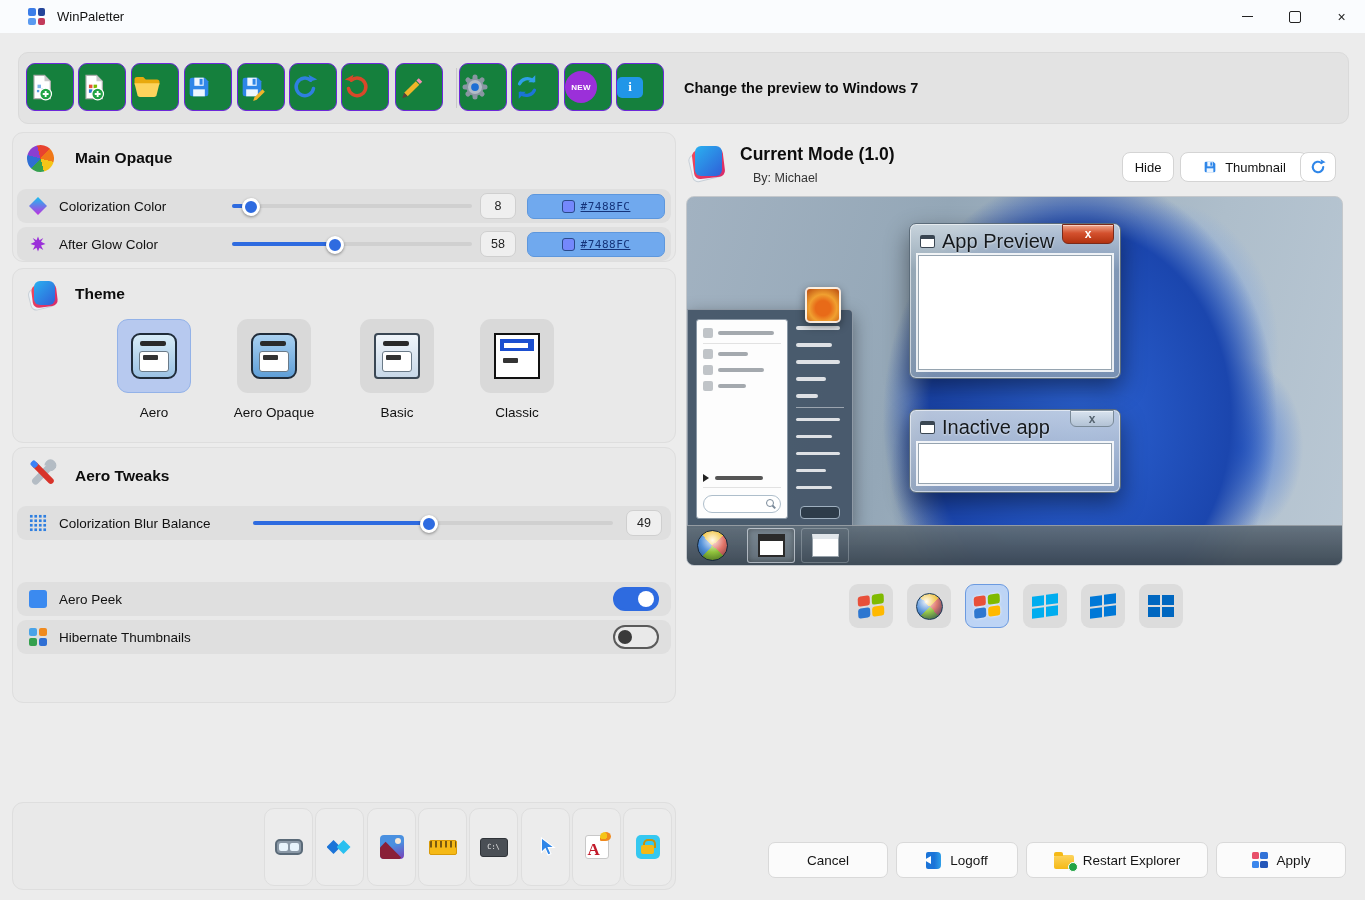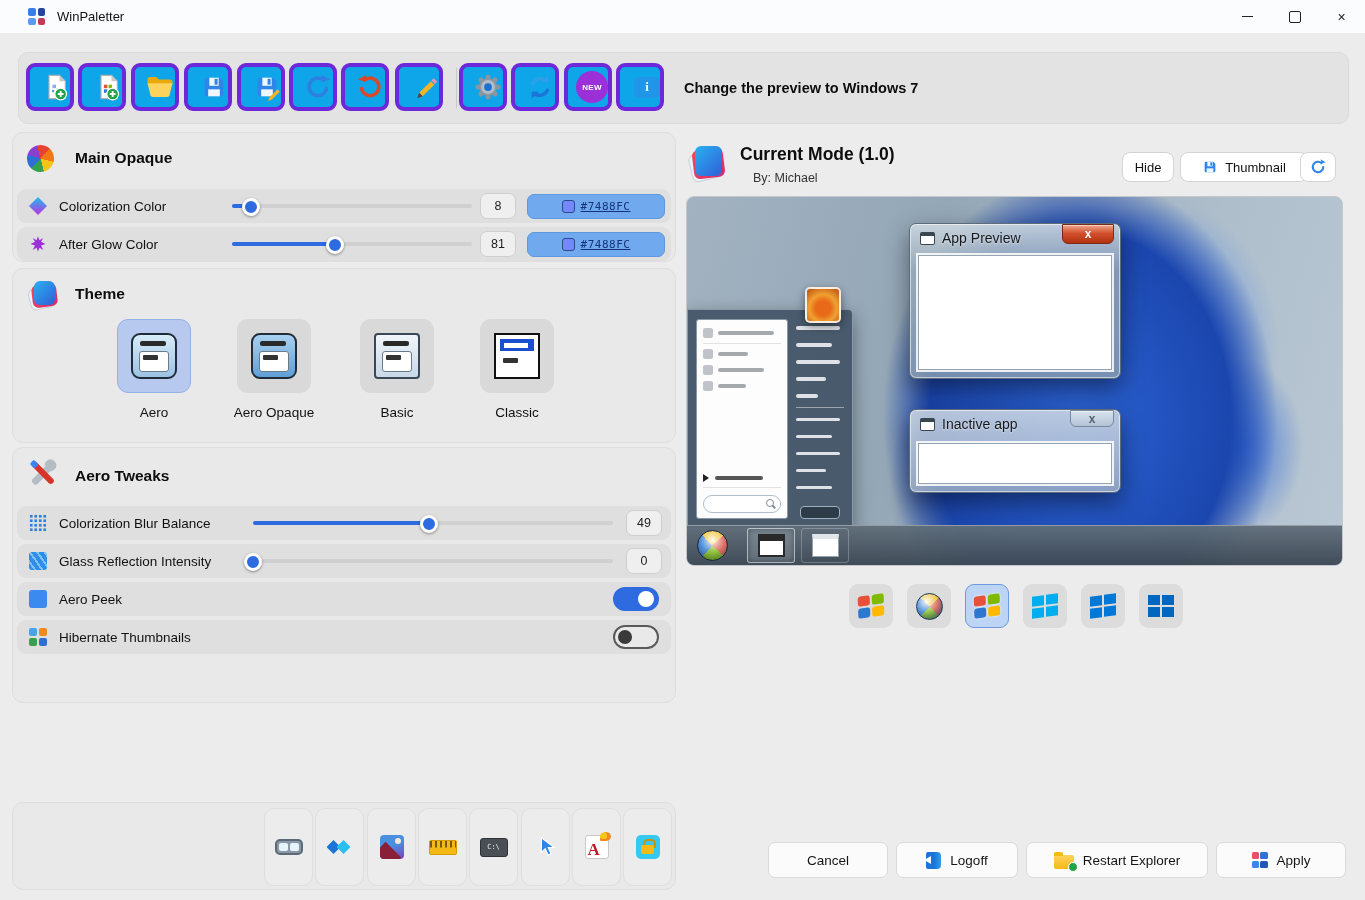--- a/index.html
+++ b/index.html
@@ -12,21 +12,21 @@
   .appicon i:nth-child(2){background:#24459a;}
   .appicon i:nth-child(3){background:#5a9af0;}
   .appicon i:nth-child(4){background:#c23a5a;}
   .apptitle{margin-left:12px;font-size:13px;color:#111;}
   .wincontrols{margin-left:auto;display:flex;height:100%;}
   .wc{width:47px;height:100%;display:flex;align-items:center;justify-content:center;font-size:14px;color:#222;}
   .wc .minbar{width:11px;height:1.4px;background:#222;}
   .wc .maxbox{width:10px;height:10px;border:1.2px solid #222;border-radius:2px;}
   
   .toolbar{position:absolute;left:18px;top:52px;width:1329px;height:70px;background:#e3e3e3;border:1px solid #dadada;border-radius:10px;}
-  .tbtn{position:absolute;top:10px;width:48px;height:48px;border-radius:9px;background:#0ea5e9;border:4px solid #6d28d9;display:flex;align-items:center;justify-content:flex-end;box-sizing:border-box;}
+  .tbtn{position:absolute;top:10px;width:48px;height:48px;border-radius:9px;background:#15803d;border:1px solid #6d28d9;display:flex;align-items:center;justify-content:flex-start;box-sizing:border-box;}
   .tsep{position:absolute;left:437px;top:15px;width:1px;height:40px;background:#c9c9c9;}
   .statustext{position:absolute;left:665px;top:50%;transform:translateY(-50%);font-weight:bold;font-size:14.5px;color:#0d0d0d;}
   
   .newbadge{width:32px;height:32px;border-radius:50%;background:#9b30d9;display:flex;align-items:center;justify-content:center;color:#fff;font-size:8px;font-weight:bold;letter-spacing:.3px;}
   .infobubble{position:relative;width:26px;height:21px;background:#2196e8;border-radius:5px;}
   .infobubble:after{content:"";position:absolute;left:5px;bottom:-6px;border:6px solid transparent;border-top-color:#2196e8;border-left-width:3px;border-right-width:3px;}
   .infobubble span{position:absolute;left:0;right:0;top:2px;text-align:center;color:#fff;font-weight:bold;font-size:13px;font-family:"Liberation Serif",serif;}
   
   .card{position:absolute;left:12px;width:664px;background:#e9e9e9;border:1px solid #dedede;border-radius:11px;box-sizing:border-box;}
   .cardtitle{position:absolute;font-weight:bold;font-size:15.5px;color:#0d0d0d;}
@@ -110,21 +110,21 @@
     background:
       radial-gradient(290px 360px at 60% 60%, #2c63d4 0%, #1b46ae 52%, rgba(27,70,174,0) 68%),
       radial-gradient(170px 230px at 47% 78%, #0d2f86 0%, rgba(13,47,134,0) 62%),
       radial-gradient(190px 250px at 73% 42%, #4a84ee 0%, rgba(74,132,238,0) 60%),
       radial-gradient(130px 170px at 67% 82%, #0a2a78 0%, rgba(10,42,120,0) 62%),
       radial-gradient(110px 150px at 84% 68%, #3a6fd8 0%, rgba(58,111,216,0) 60%),
       linear-gradient(105deg,#a2b2c1 0%,#94a7b7 35%,#aebecb 72%,#bac8d4 100%);}
   .pwin{position:absolute;border-radius:7px;border:1px solid #5c6c7a;box-shadow:0 10px 24px rgba(0,0,0,.45), inset 0 0 0 1px rgba(255,255,255,.55);box-sizing:border-box;}
   .pwin.active{background:linear-gradient(rgba(205,216,224,.9),rgba(150,168,182,.82) 30%,rgba(140,158,174,.8));}
   .pwin.inactive{background:linear-gradient(rgba(216,224,230,.82),rgba(170,184,196,.75));}
-  .ptitle{position:absolute;left:10px;top:6px;display:flex;align-items:center;gap:7px;font-size:14px;color:#15191d;text-shadow:0 1px 2px rgba(255,255,255,.6);}
+  .ptitle{position:absolute;left:10px;top:6px;display:flex;align-items:center;gap:7px;font-size:20px;color:#15191d;text-shadow:0 1px 2px rgba(255,255,255,.6);}
   .winglyph{width:15px;height:13px;background:#fff;border:1.5px solid #3a4652;border-top-width:4px;border-radius:2px;box-sizing:border-box;}
   .pclose{position:absolute;right:6px;top:0;width:52px;height:20px;border-radius:0 0 6px 6px;border:1px solid #7a2a1a;box-sizing:border-box;display:flex;align-items:center;justify-content:center;color:#fff;font-weight:bold;font-size:12px;background:linear-gradient(#f0a88e,#d4512e 45%,#b23210);box-shadow:inset 0 1px 0 rgba(255,255,255,.5);}
   .pclose.gray{background:linear-gradient(rgba(230,238,244,.7),rgba(180,195,208,.6));border-color:#7a8a98;color:#55636f;}
   .pclient{position:absolute;left:8px;right:8px;bottom:8px;background:#fff;border:1px solid #96a4b0;outline:2px solid rgba(255,255,255,.85);}
   
   .smenu{position:absolute;left:0;top:112px;width:166px;height:220px;background:rgba(66,84,102,.92);border:1px solid rgba(255,255,255,.38);border-radius:0 5px 0 0;box-shadow:0 6px 18px rgba(0,0,0,.4);box-sizing:border-box;}
   .spanel{position:absolute;left:8px;top:9px;width:92px;bottom:9px;background:#fdfdfd;border-radius:3px;border:1px solid #8a98a6;box-sizing:border-box;padding:5px 6px;display:flex;flex-direction:column;}
   .sitem{display:flex;align-items:center;gap:5px;height:16px;}
   .sitem i{width:10px;height:10px;background:#c0c4c8;border-radius:2px;flex:0 0 auto;}
   .sitem b{height:4px;border-radius:2px;background:#a4a9ae;}
@@ -326,21 +326,21 @@
       <svg class="ric" width="18" height="18" viewBox="0 0 24 24">
           <path fill="#9b30d9" d="M12 2l2 5 5-3-3 5 6 3-6 2 3 6-5-3-2 5-2-5-5 3 3-6-6-2 6-3-3-5 5 3z"></path>
         </svg>
       <span class="rlabel" style="width:155px">After Glow Color</span>
       <div class="slider" style="width:240px;margin-left:20px">
         <div class="track"></div>
           <div class="fill" style="width: 43%;">
             <div class="knob"></div>
           </div>
       </div>
-      <div class="valbox" style="margin-left:8px">81</div>
+      <div class="valbox" style="margin-left:8px">58</div>
       <button class="hexbtn" style="margin-left:11px">
         <span class="sw"></span>
         <span class="hextext">#7488FC</span>
       </button>
     </div>
   </div>
 
   <div class="card" style="top:268px;height:175px">
     <div class="layers" style="left:16px;top:10px;width:32px;height:32px">
         <i class="l1"></i>
@@ -409,31 +409,20 @@
       <span class="rlabel" style="width:174px">Colorization Blur Balance</span>
       <div class="slider" style="width:360px;margin-left:20px">
         <div class="track"></div>
           <div class="fill" style="width: 49%;">
             <div class="knob"></div>
           </div>
       </div>
       <div class="valbox" style="margin-left:13px">49</div>
     </div>
 
-    <div class="row" style="top:96px">
-      <span class="ric stripes"></span>
-      <span class="rlabel" style="width:174px">Glass Reflection Intensity</span>
-      <div class="slider" style="width:360px;margin-left:20px">
-        <div class="track"></div>
-          <div class="fill" style="width: 0%;">
-            <div class="knob"></div>
-          </div>
-      </div>
-      <div class="valbox" style="margin-left:13px">0</div>
-    </div>
 
     <div class="row" style="top:134px">
       <span class="ric bluesq"></span>
       <span class="rlabel">Aero Peek</span>
       <div class="toggle on" style="margin-left:auto;margin-right:6px">
           <span class="dot"></span>
         </div>
     </div>
 
     <div class="row" style="top:172px">

